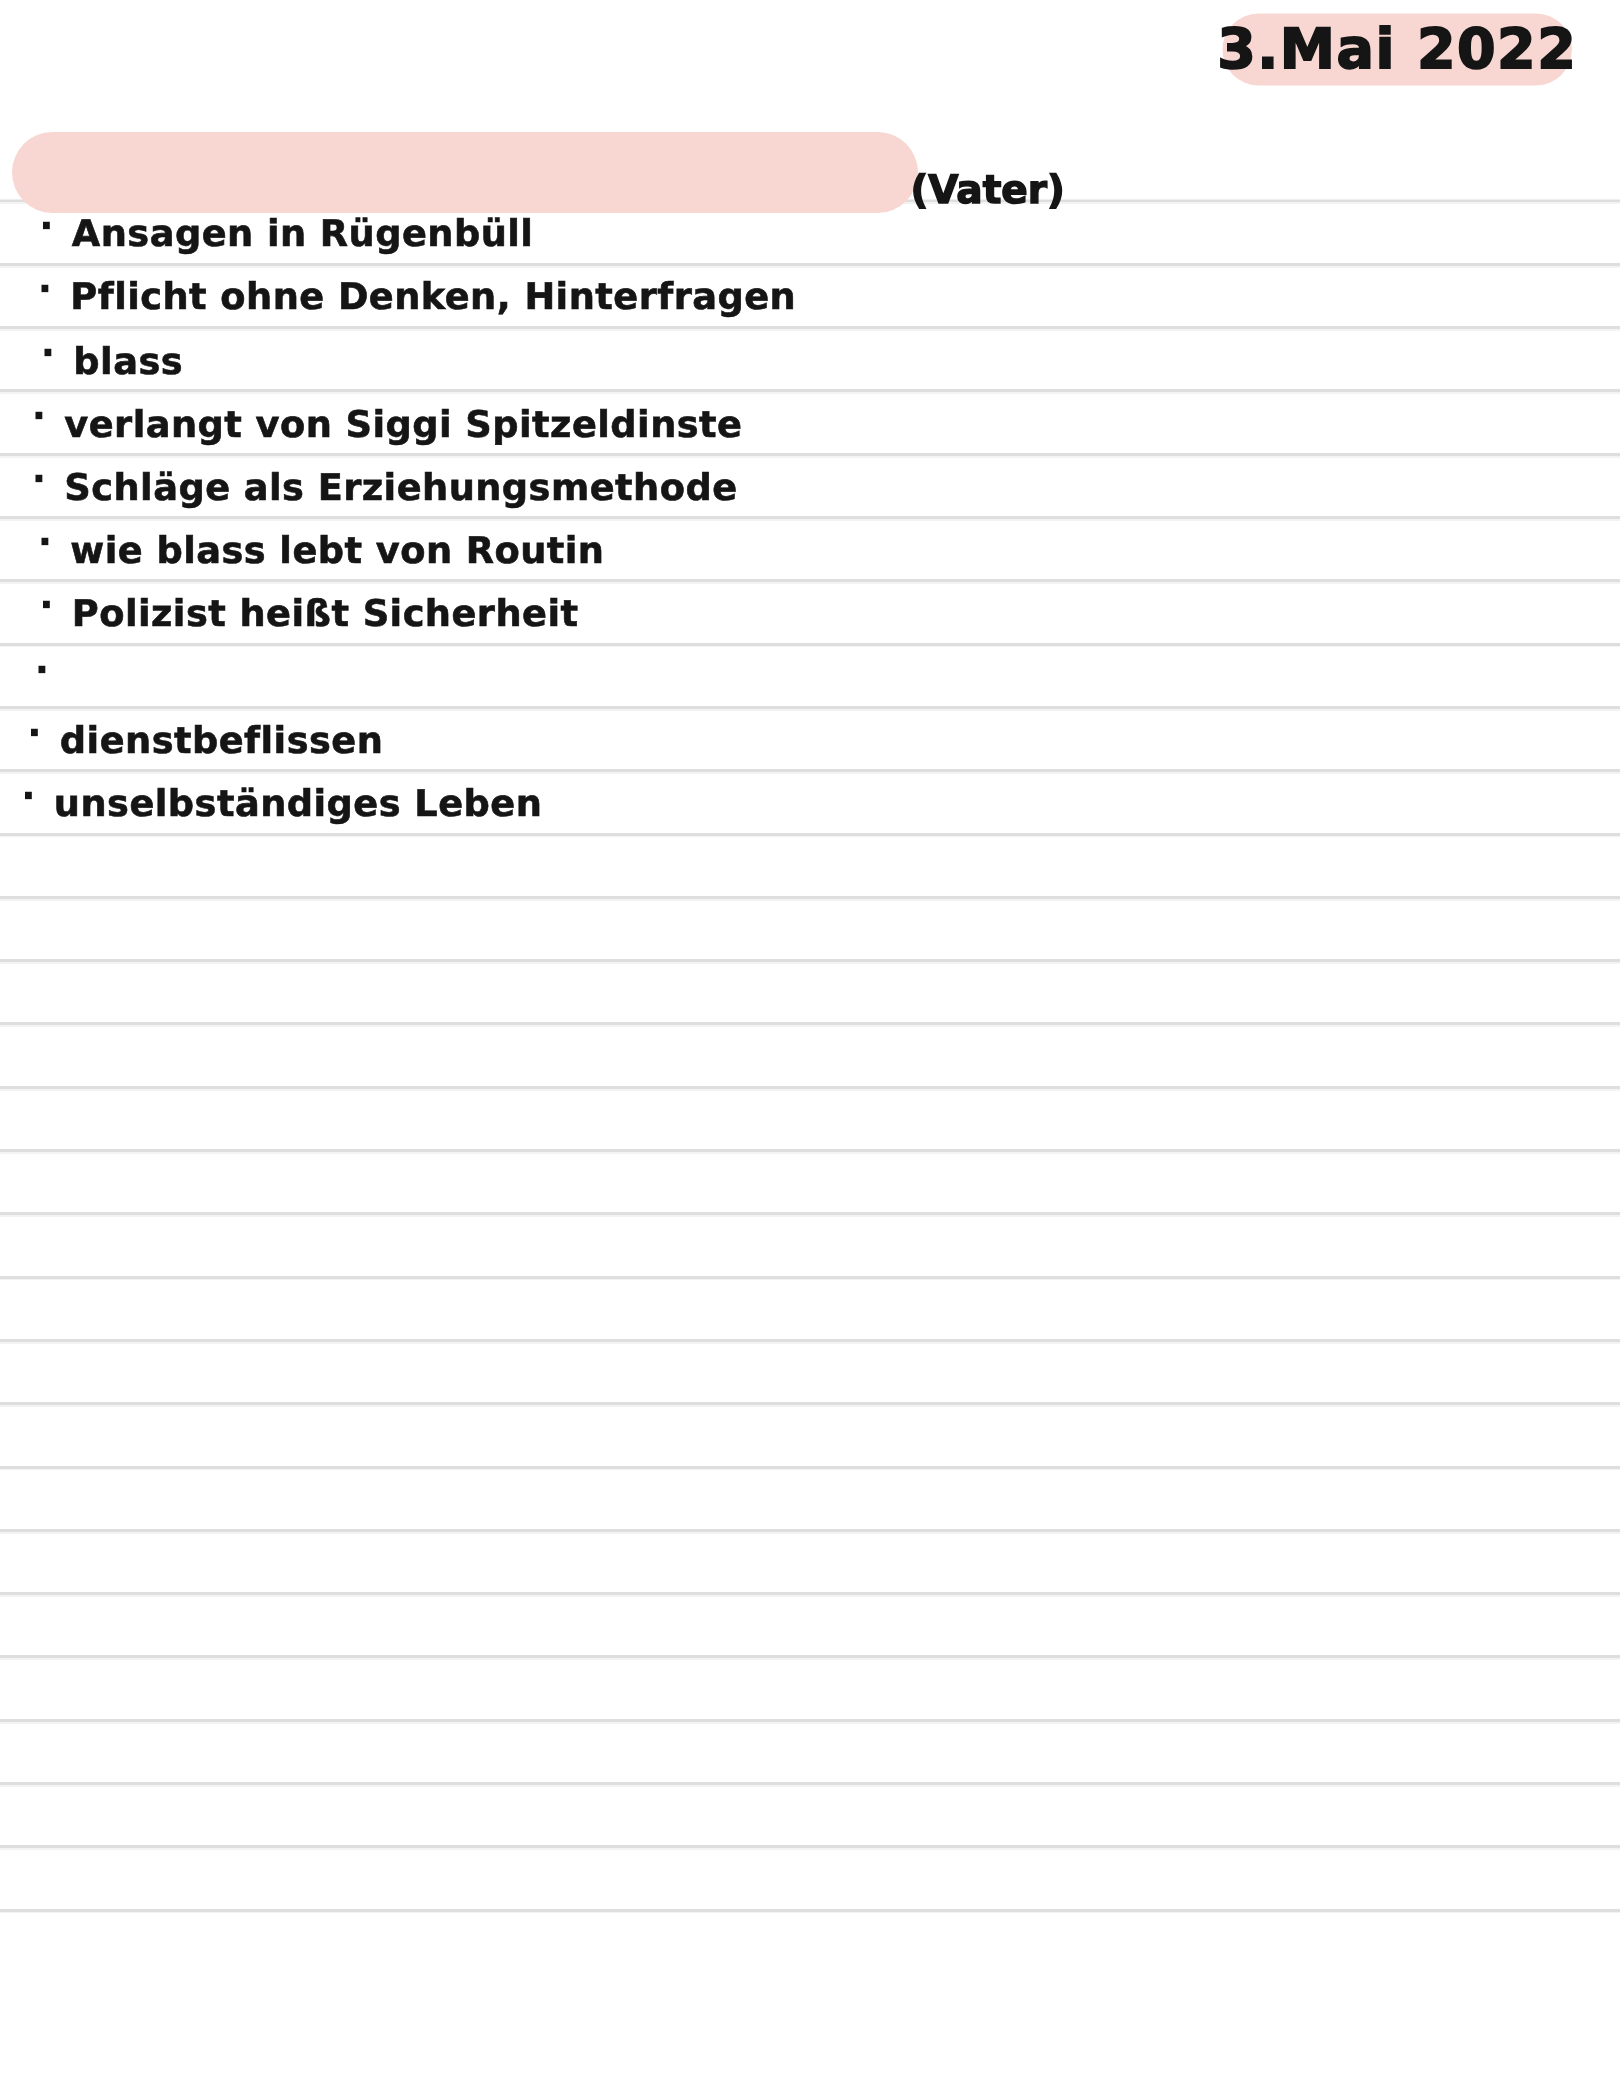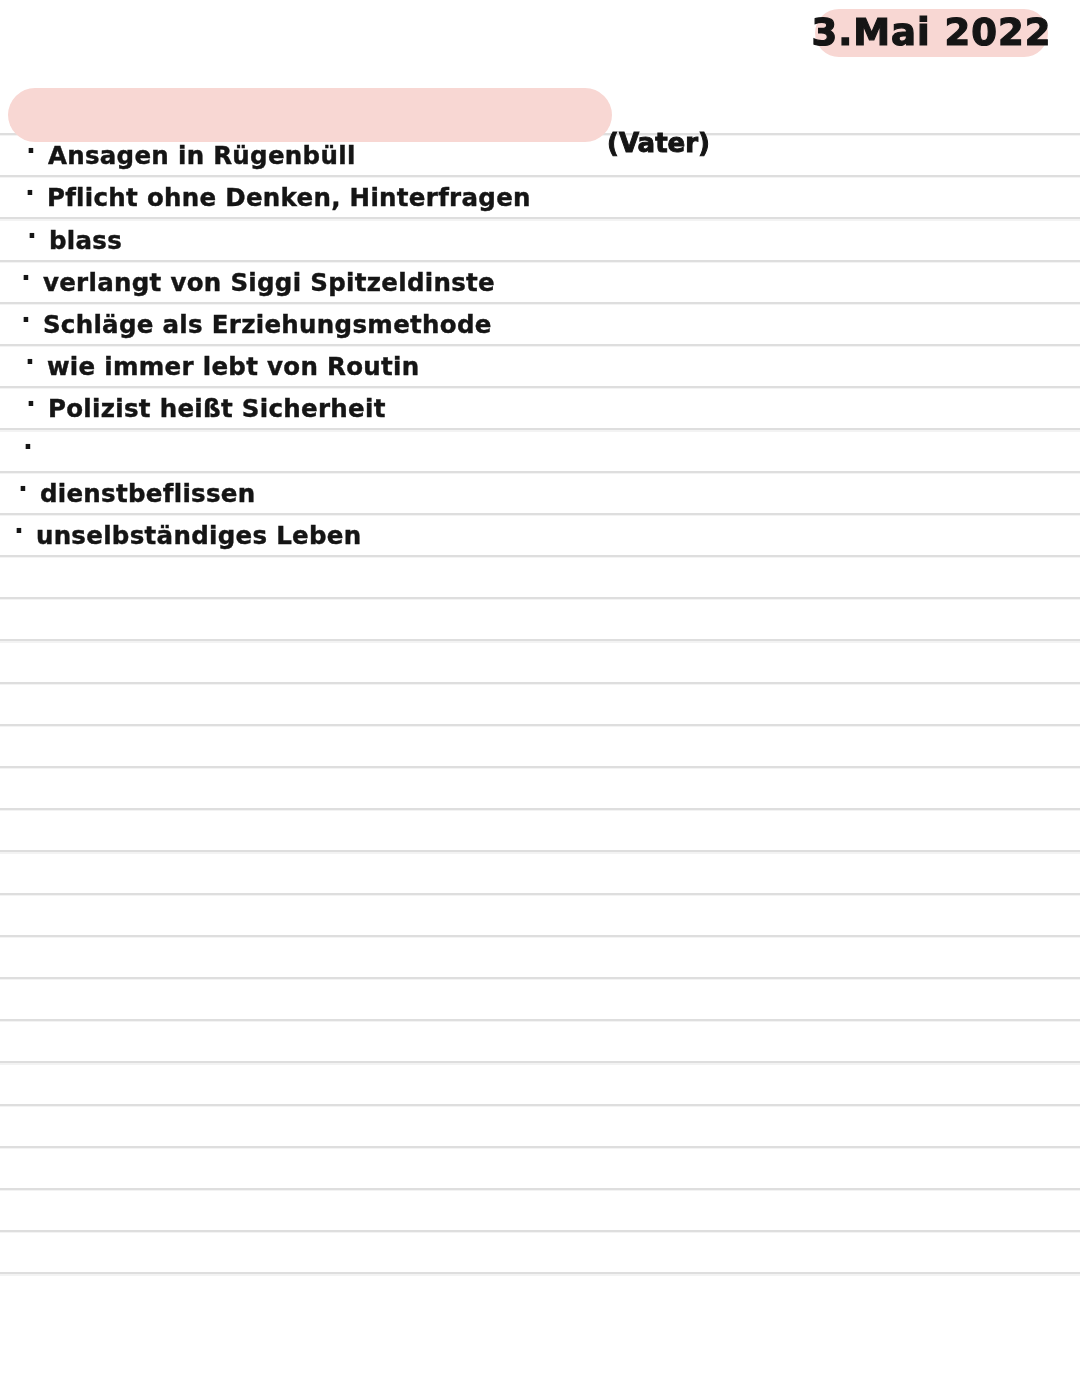--- a/index.html
+++ b/index.html
@@ -80,21 +80,20 @@
   }
   .title-suffix {
     position: absolute;
     left: 607px;
     top: 112px;
     font-size: 26px;
     font-weight: bold;
     color: var(--ink, #151515);
     -webkit-text-stroke: 1px var(--ink, #151515);
     white-space: nowrap;
-    margin-top: 16px;
   }
   
   .notes {
     position: absolute;
     left: 0;
     top: 134px;
     width: 1080px;
   }
   .note-row {
     height: 42.2px;
@@ -168,21 +167,21 @@
         <span class="note-text">verlangt von Siggi Spitzeldinste</span>
       </div>
 
       <div class="note-row">
         <span class="bullet">·</span>
         <span class="note-text">Schläge als Erziehungsmethode</span>
       </div>
 
       <div class="note-row">
         <span class="bullet">·</span>
-        <span class="note-text">wie immer lebt von Routin</span>
+        <span class="note-text">wie blass lebt von Routin</span>
       </div>
 
       <div class="note-row">
         <span class="bullet">·</span>
         <span class="note-text">Polizist heißt Sicherheit</span>
       </div>
 
       <div class="note-row">
         <span class="bullet">·</span>
       </div>

